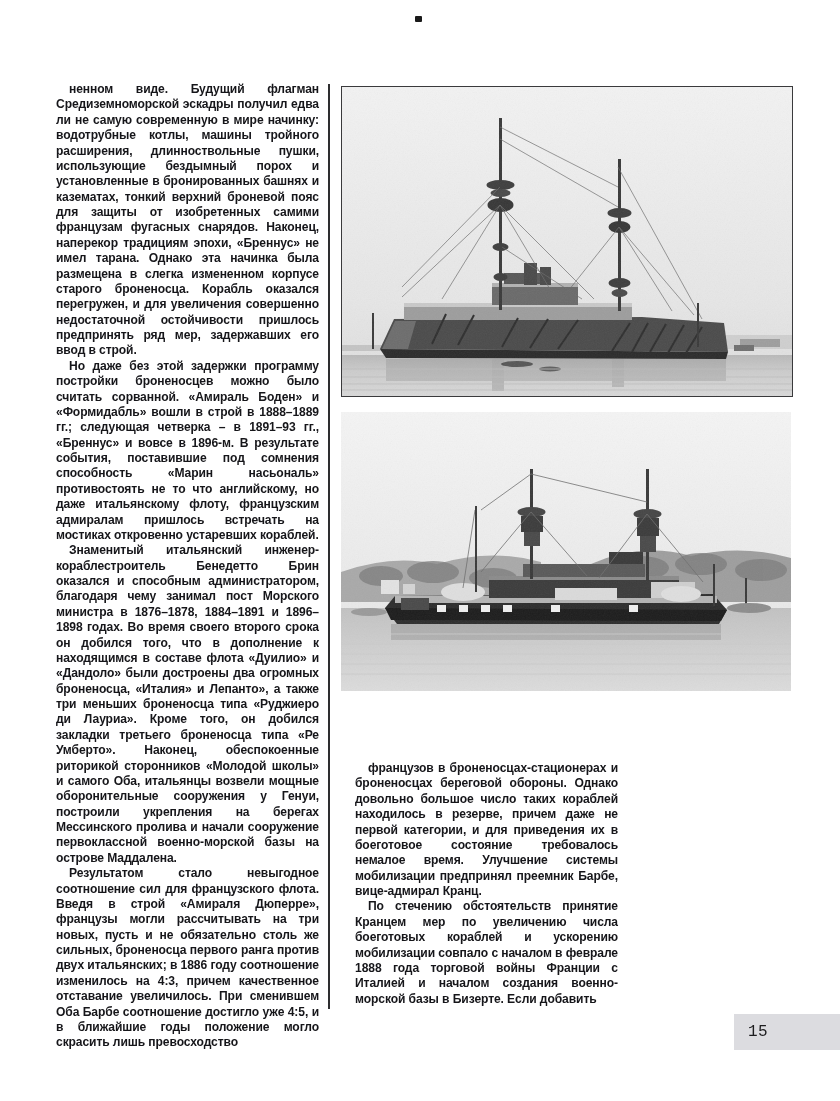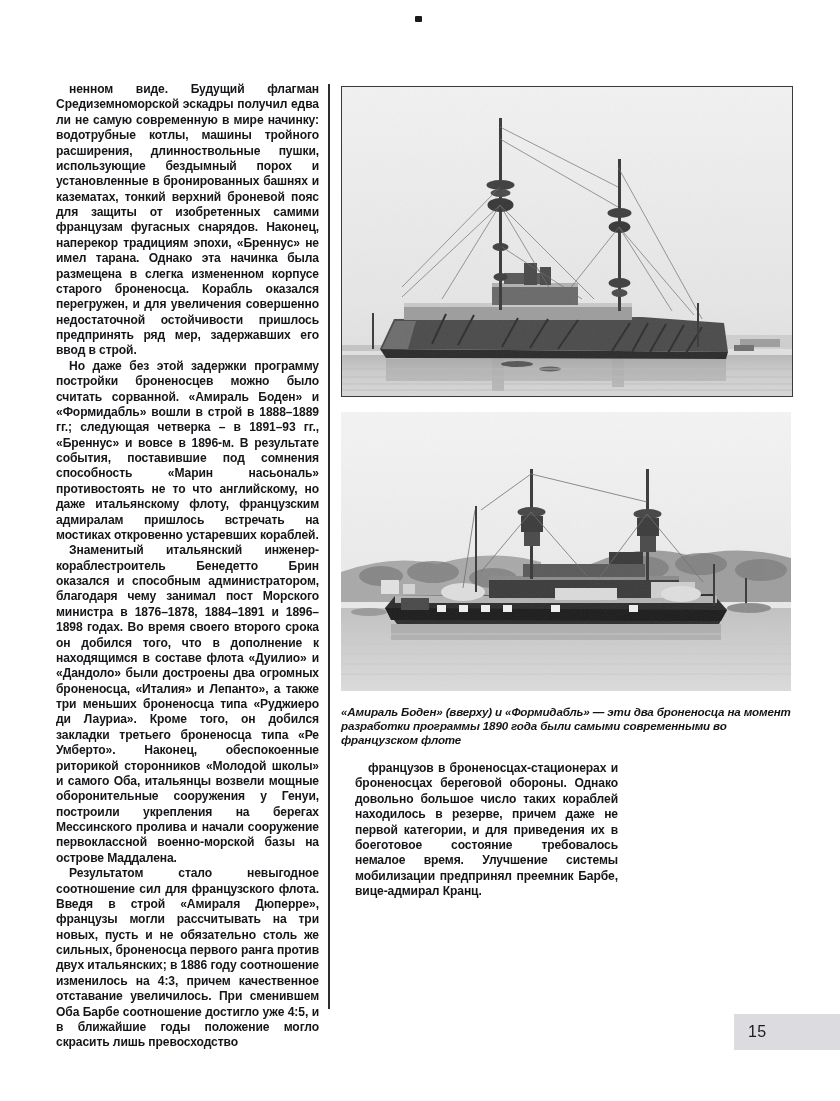--- a/index.html
+++ b/index.html
@@ -117,20 +117,21 @@
   }
   .page-number {
     position: absolute;
     left: 748px;
     top: 1013px;
     font-size: 16px;
     line-height: 22px;
     color: #1d1d1f;
     font-weight: 400;
     letter-spacing: 0.3px;
+    font-family: Liberation Mono, monospace;
   }
 </style>
 </head>
 <body>
 
 <div class="page">
 
   <div class="scan-speck"></div>
 
   <div class="gutter-rule"></div>
@@ -343,22 +344,22 @@
           <path d="M0 232 H450"></path>
         <path d="M0 242 H450"></path>
           <path d="M0 252 H450"></path>
         <path d="M0 262 H450"></path>
       </g>
 
       <rect x="0" y="0" width="450" height="279" filter="url(#grainBot)" opacity="0.5"></rect>
     </svg>
   </div>
 
-  <div class="photo-caption">«Амираль Боден» (вверху) и «Формидабль» — эти два броненосца на момент разработки программы 1890 года были самыми современными во французском флоте</div>
 
   <div class="col-right-bottom body-text">
     <p>французов в броненосцах-стационерах и броненосцах береговой обороны. Однако довольно большое число таких кораблей находилось в резерве, причем даже не первой категории, и для приведения их в боеготовое состояние требовалось немалое время. Улучшение системы мобилизации предпринял преемник Барбе, вице-адмирал Кранц.</p>
+    <p>По стечению обстоятельств принятие Кранцем мер по увеличению числа боеготовых кораблей и ускорению мобилизации совпало с началом в феврале 1888 года торговой войны Франции с Италией и началом создания военно-морской базы в Бизерте. Если добавить</p>
   </div>
 
   <div class="page-number-plate"></div>
   <div class="page-number">15</div>
 
 </div>
 
 </body></html>

